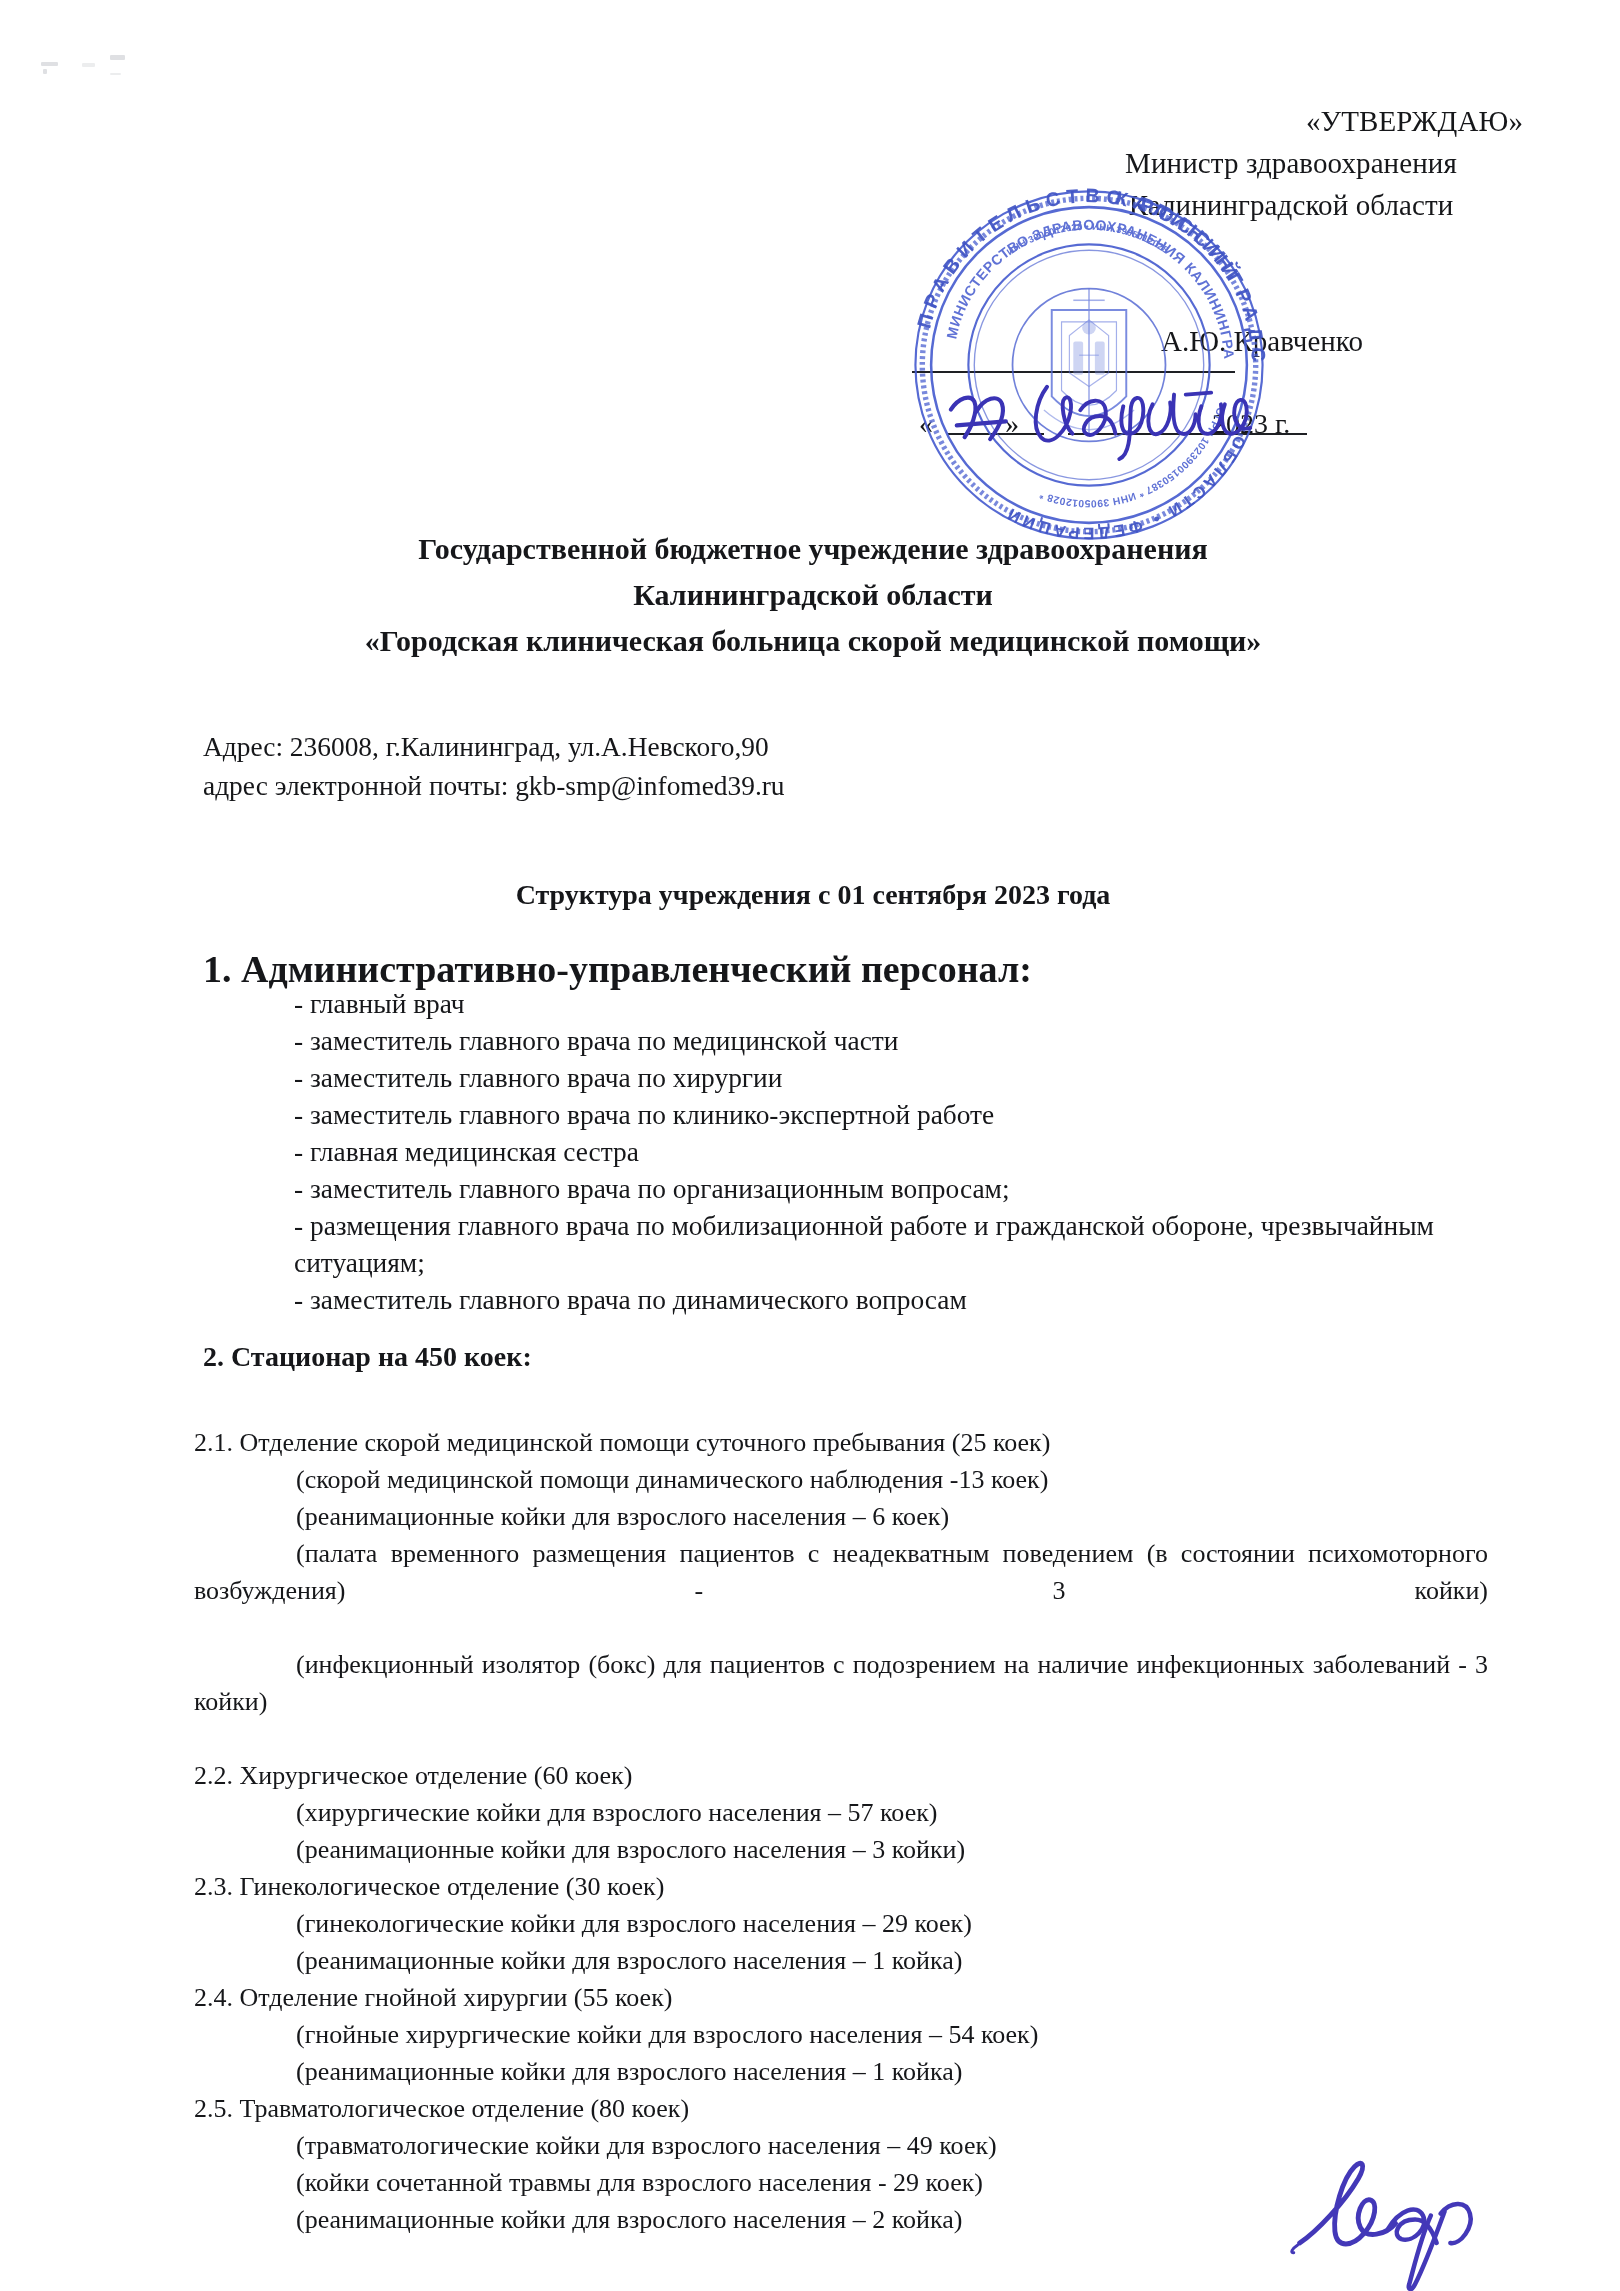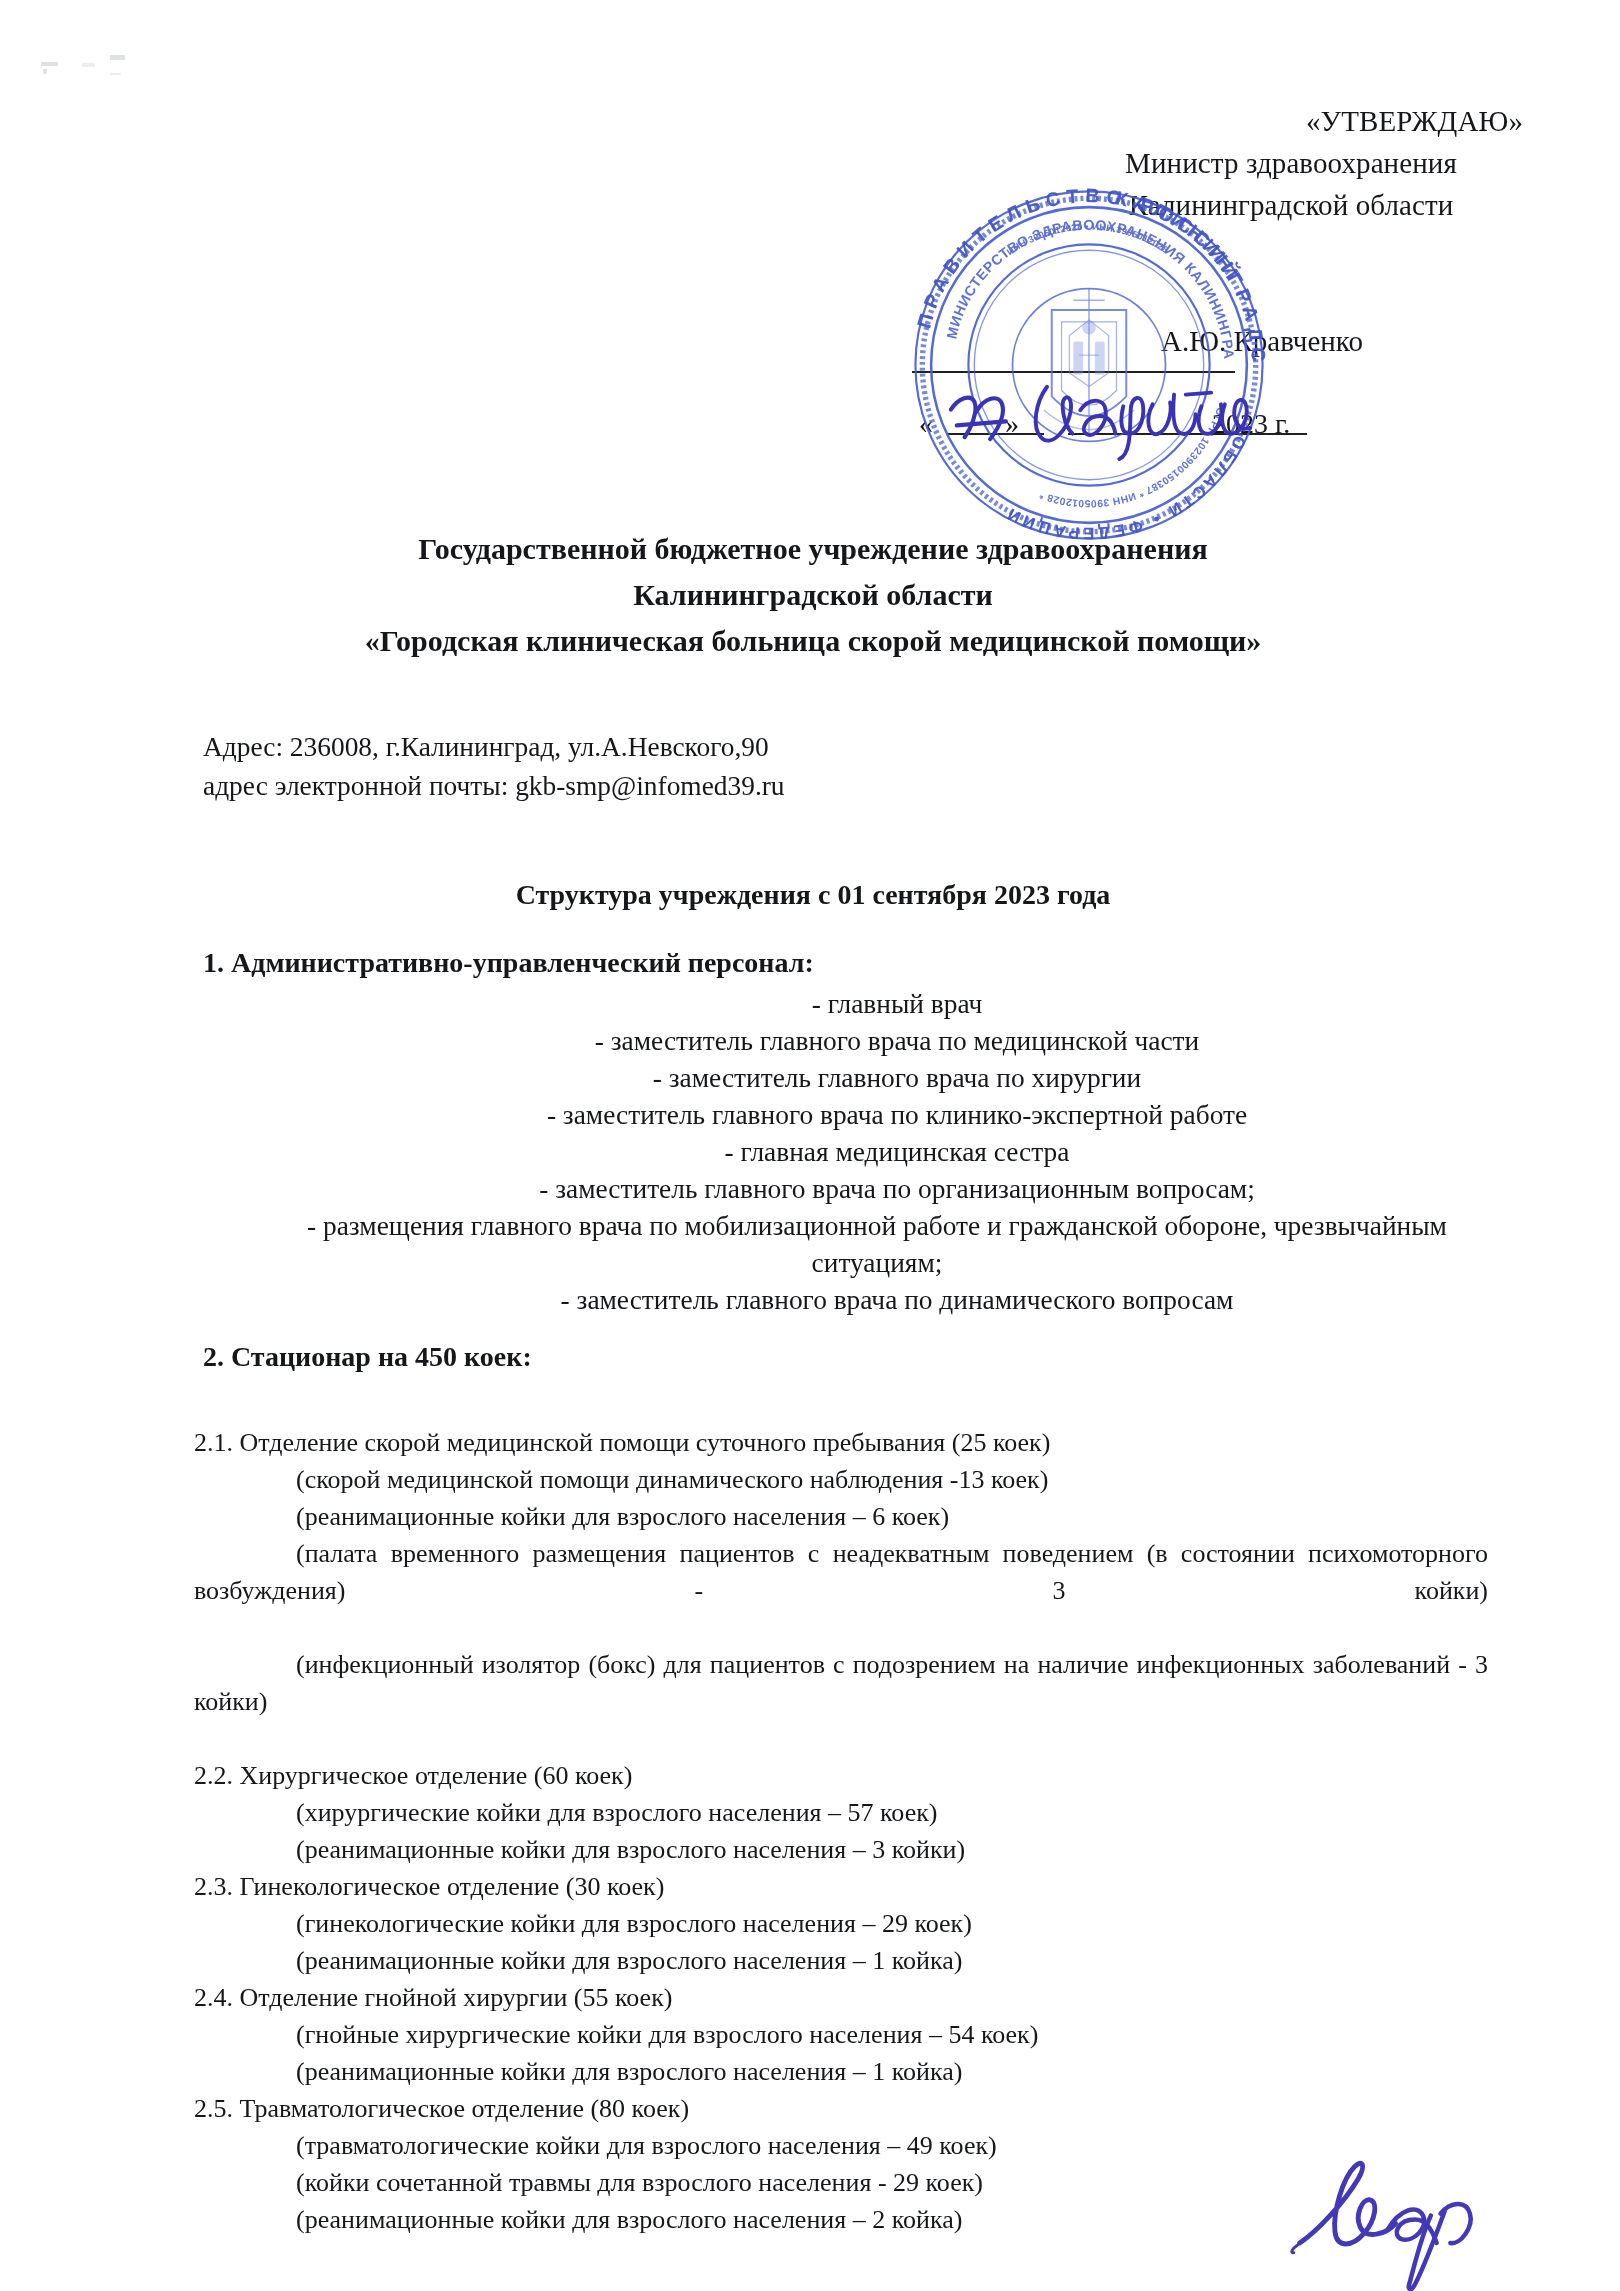--- a/index.html
+++ b/index.html
@@ -146,31 +146,30 @@
     font-weight: bold;
     font-size: 28px;
   }
 
   
   .sec1-head {
     position: absolute;
     left: 203px;
     top: 931px;
     font-weight: bold;
-    font-size: 28px;
+    font-size: 38px;
     white-space: nowrap;
   }
   .sec1-list {
     position: absolute;
     left: 294px;
     top: 970px;
     width: 1206px;
     font-size: 27.4px;
     line-height: 37px;
-    text-align: center;
   }
   .sec1-list .item { }
   .sec1-list .item.wrap { width: 1166px; }
 
   .sec2-head {
     position: absolute;
     left: 203px;
     top: 1325px;
     font-weight: bold;
     font-size: 28px;

